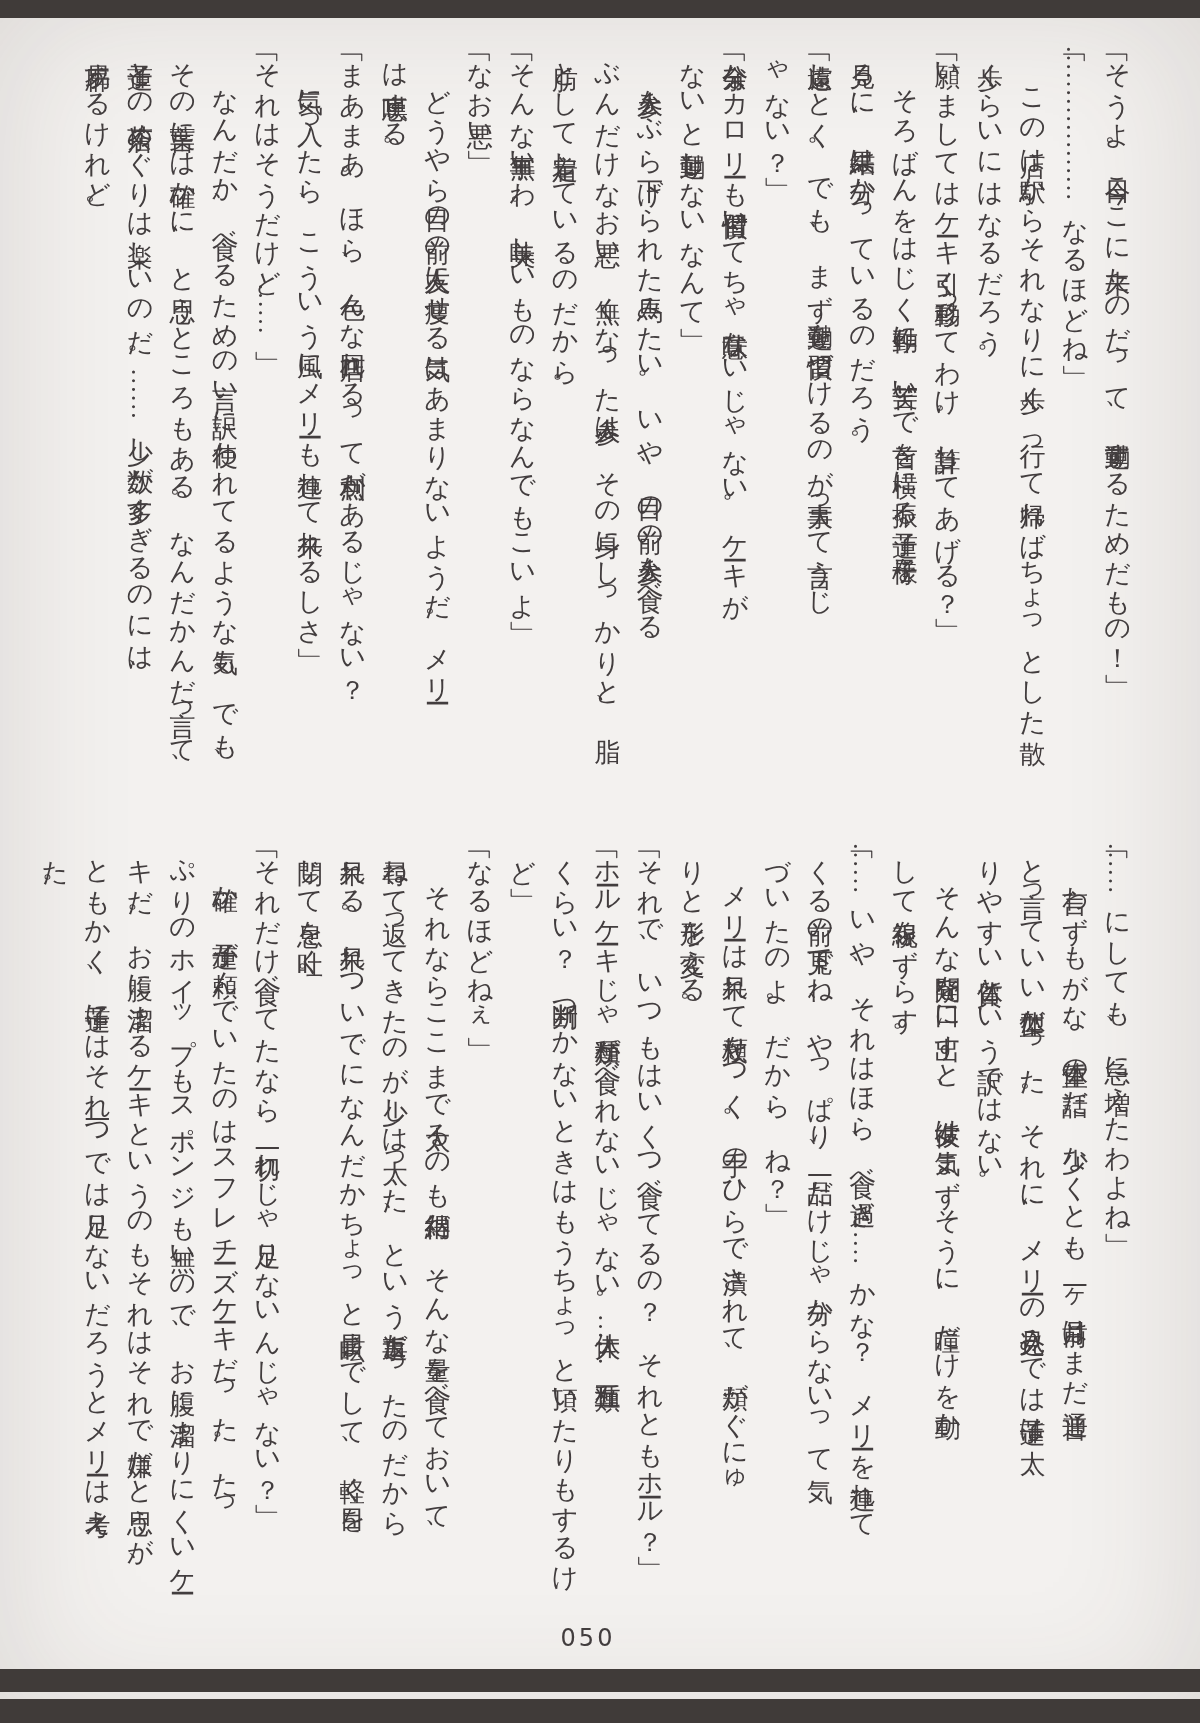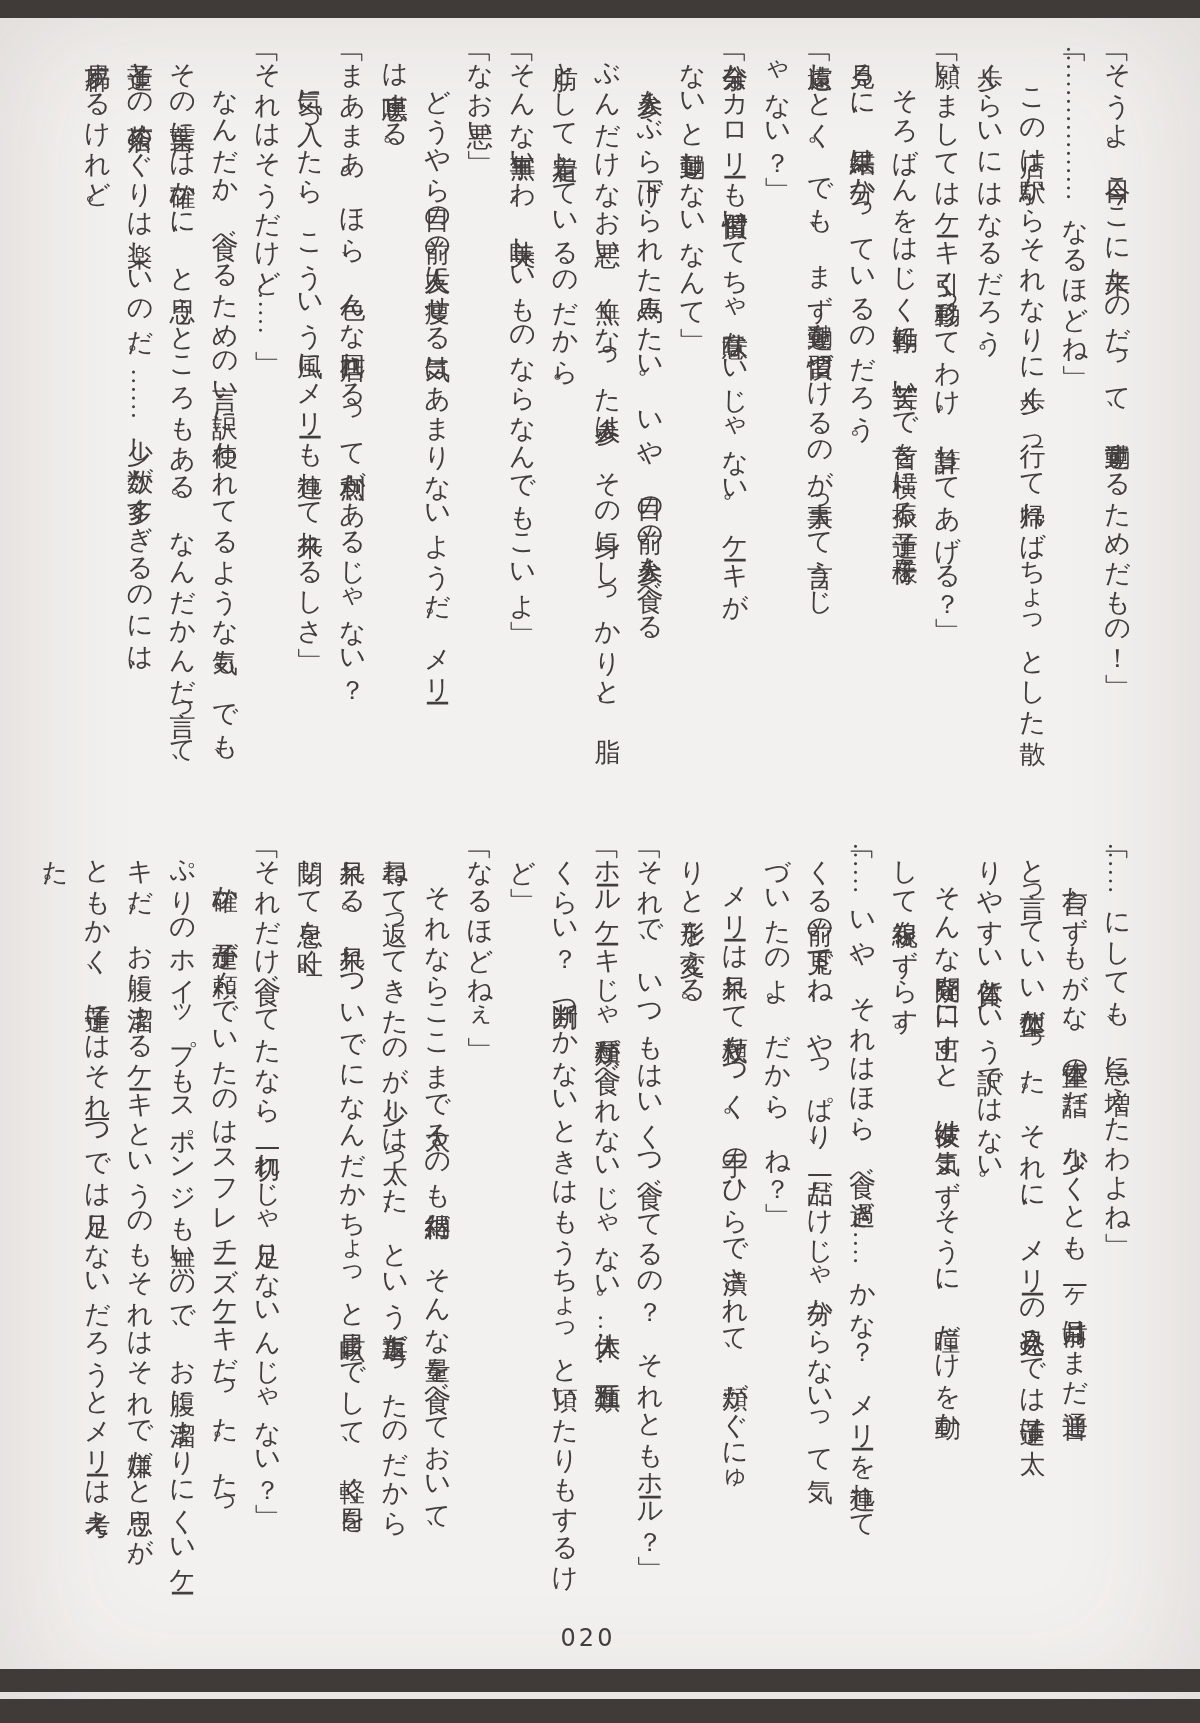--- a/index.html
+++ b/index.html
@@ -57,17 +57,17 @@
 </head>
 <body>
 
 <div class="page">
   <div class="bar top"></div>
 
   <div class="vtext" id="top-block"><p class="tcol">「そうよ。今日ここに来たのだって、運動するためだもの！」</p><p class="tcol">「………………なるほどね」</p><p class="tcol">　この店は駅からそれなりに歩く。行って帰ればちょっとした散</p><p class="tcol">歩くらいにはなるだろう。</p><p class="tcol">「願いましてはケーキ引く移動ってわけ。計算してあげる？」</p><p class="tcol">　そろばんをはじく動作に、苦笑いで首を横に振る蓮子。様子を</p><p class="tcol">見るに、結果は分かっているのだろう。</p><p class="tcol">「遠慮しとく。でも、まず運動を習慣づけるのが大事って言うじ</p><p class="tcol">ゃない？」</p><p class="tcol">「余分なカロリーも習慣付いてちゃ意味ないじゃない。ケーキが</p><p class="tcol">ないと運動しないなんて」</p><p class="tcol">　人参をぶら下げられた馬みたい。いや、目の前の人参を食べる</p><p class="tcol">ぶんだけなお悪い。無くなった人参は、その身にしっかりと、脂</p><p class="tcol">肪として定着しているのだから。</p><p class="tcol">「そんな事無いわ。美味しいものならなんでもこいよ」</p><p class="tcol">「なお悪い」</p><p class="tcol">　どうやら目の前の友人に痩せる気はあまりないようだ。メリー</p><p class="tcol">は嘆息する。</p><p class="tcol">「まあまあ。ほら、色んな店回れるって利点があるじゃない？</p><p class="tcol">　気に入ったら、こういう風にメリーも連れて来れるしさ」</p><p class="tcol">「それはそうだけど……」</p><p class="tcol">　なんだか、食べるための言い訳に使われてるような気も。でも、</p><p class="tcol">その言葉には確かに、と思うところもある。なんだかんだ言って、</p><p class="tcol">蓮子との茶店めぐりは楽しいのだ。……少し数が多すぎるのには、</p><p class="tcol">辟易するけれど。</p></div>
 
   <div class="vtext" id="bottom-block"><p class="tcol">「……にしても、急に増えたわよね」</p><p class="tcol">　言わずもがな、体重の話だ。少なくとも、一ヶ月前はまだ普通</p><p class="tcol">と言っていい体型だった。それに、メリーの見込みでは蓮子は太</p><p class="tcol">りやすい体質という訳ではない。</p><p class="tcol">　そんな疑問を口に出すと、彼女は気まずそうに、瞳だけを動か</p><p class="tcol">して視線をずらす。</p><p class="tcol">「……いや、それはほら、食べ過ぎ……かな？　メリーを連れて</p><p class="tcol">くる前の下見でね、やっぱり、一品だけじゃ分からないって気</p><p class="tcol">づいたのよ。だから、ね？」</p><p class="tcol">　メリーは呆れて頬杖をつく。手のひらで潰されて、頬がぐにゅ</p><p class="tcol">りと形を変える。</p><p class="tcol">「それで、いつもはいくつ食べてるの？　それともホール？」</p><p class="tcol">「ホールケーキじゃ種類が食べれないじゃない。大体……五種類</p><p class="tcol">くらい？　判断つかないときはもうちょっと頂いたりもするけ</p><p class="tcol">ど」</p><p class="tcol">「なるほどねぇ」</p><p class="tcol">　それならここまで太るのも納得だ。そんな量を食べておいて、</p><p class="tcol">尋ねて返ってきたのが少しは太った、という返事だったのだから</p><p class="tcol">呆れる。呆れついでになんだかちょっと目眩までして、軽く目を</p><p class="tcol">閉じて息を吐く。</p><p class="tcol">「それだけ食べてたなら、一切れじゃ足りないんじゃない？」</p><p class="tcol">　確か、蓮子が頼んでいたのはスフレチーズケーキだった。たっ</p><p class="tcol">ぷりのホイップもスポンジも無いので、お腹に溜まりにくいケー</p><p class="tcol">キだ。お腹に溜まるケーキというのもそれはそれで嫌だと思うが、</p><p class="tcol">ともかく、蓮子にはそれ一つでは足りないだろうとメリーは考え</p><p class="tcol">た。</p></div>
 
-  <div class="pagenum">020</div>
+  <div class="pagenum">050</div>
 
   <div class="bar b1"></div>
   <div class="bar b2"></div>
 </div>
 
 </body></html>

